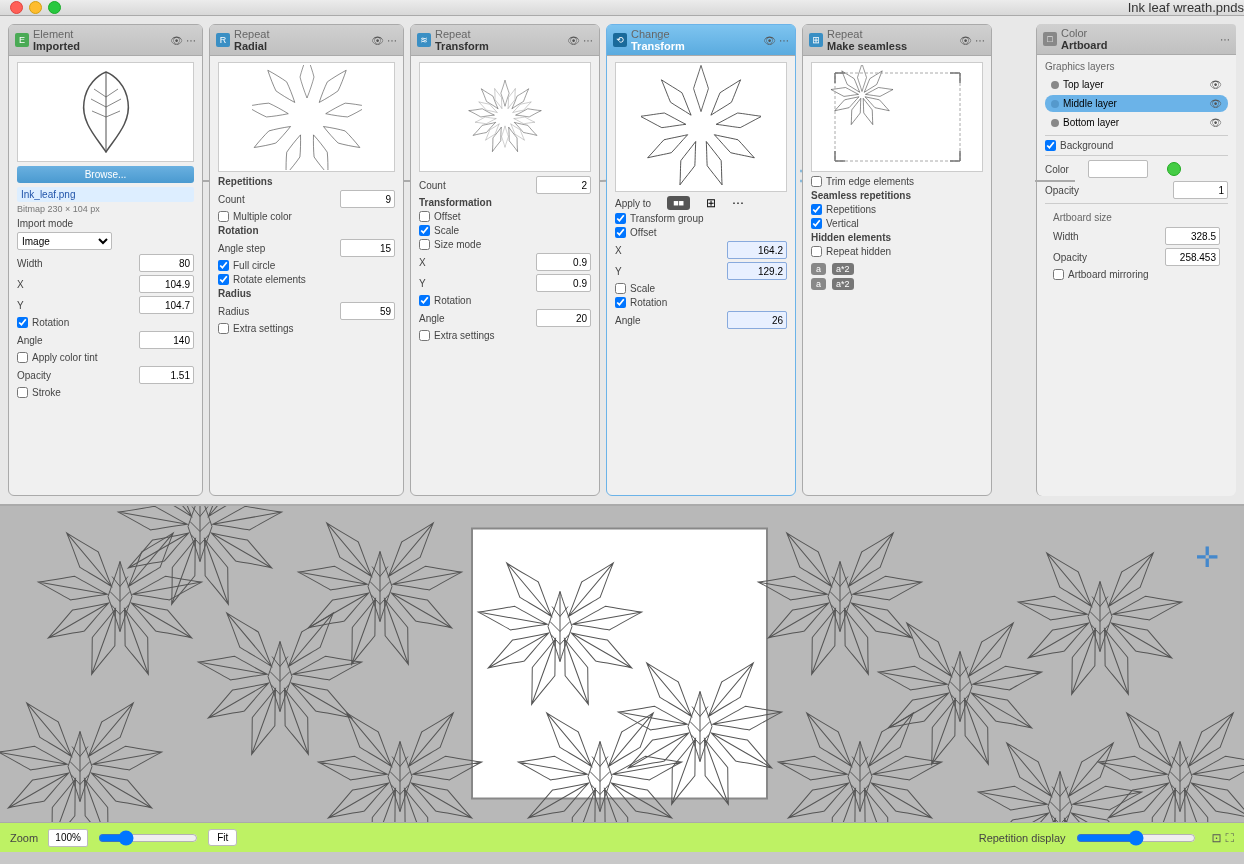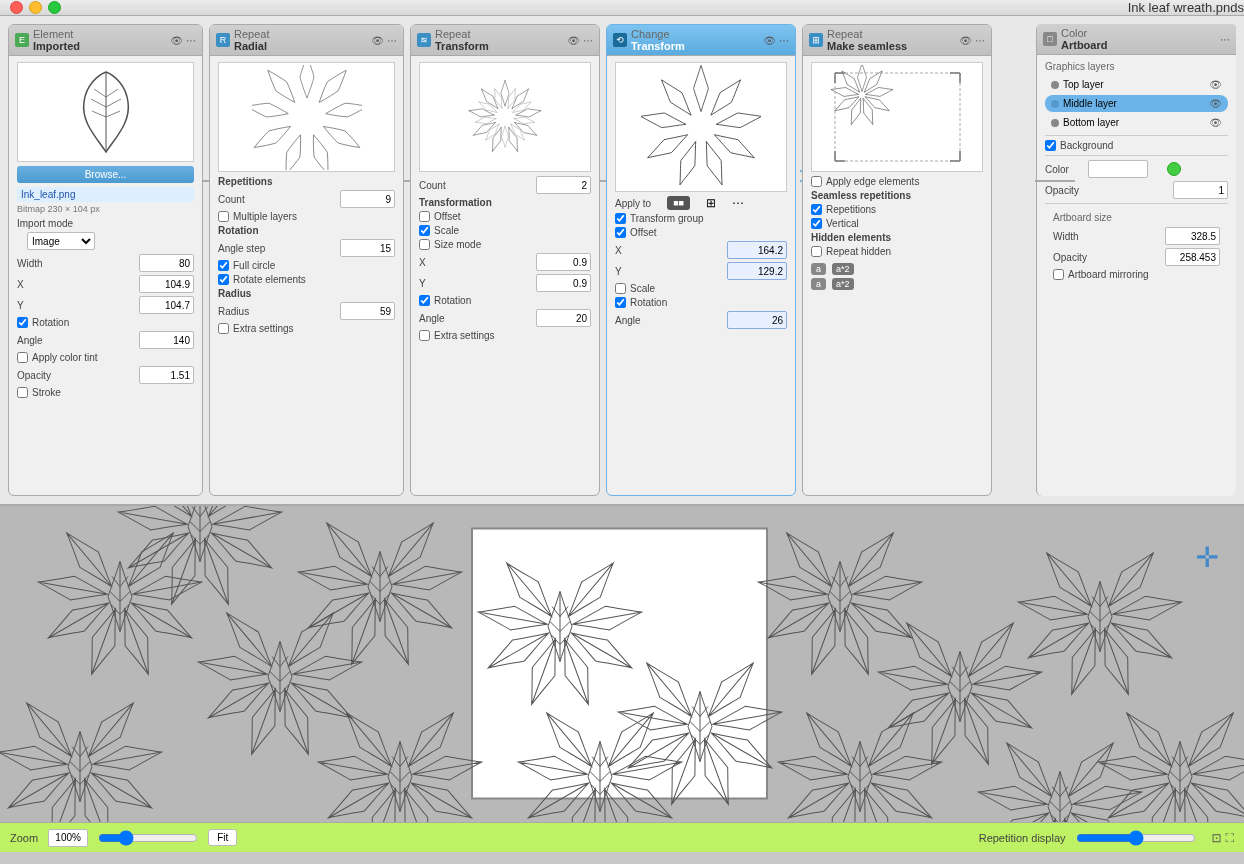--- a/index.html
+++ b/index.html
@@ -114,27 +114,26 @@
       width: 55px;
       height: 18px;
       border: 1px solid #bbb;
       border-radius: 2px;
       background: white;
       font-size: 10px;
       padding: 0 3px;
       text-align: right;
     }
     .field-select {
-      width: 68px;
+      width: 95px;
       height: 18px;
       border: 1px solid #bbb;
       border-radius: 2px;
       background: white;
       font-size: 10px;
-      margin-left: 10px;
     }
 
     .checkbox-row {
       display: flex; align-items: center; gap: 4px; margin-bottom: 3px;
     }
     .checkbox-row input { margin: 0; }
     .checkbox-row label { font-size: 10px; color: #444; }
 
     
     .radial-node { width: 195px; }
@@ -464,21 +463,21 @@
 
         <div class="field-row">
           <span class="field-label" style="font-weight:600;">Repetitions</span>
         </div>
         <div class="field-row">
           <span class="field-label">Count</span>
           <input class="field-input" type="text" value="9" style="">
         </div>
         <div class="checkbox-row">
           <input type="checkbox" id="multi-layers" style="">
-          <label for="multi-layers">Multiple layers</label>
+          <label for="multi-layers">Multiple color</label>
         </div>
         <div class="field-row">
           <span class="field-label" style="font-weight:600;">Rotation</span>
         </div>
         <div class="field-row">
           <span class="field-label">Angle step</span>
           <input class="field-input" type="text" value="15" style="">
         </div>
         <div class="checkbox-row">
           <input type="checkbox" id="full-circle" checked="" style="">
@@ -769,21 +768,21 @@
             <line x1="133" y1="8" x2="123" y2="8" stroke="#777" stroke-width="1.5"></line>
             <line x1="133" y1="8" x2="133" y2="18" stroke="#777" stroke-width="1.5"></line>
             <line x1="8" y1="96" x2="18" y2="96" stroke="#777" stroke-width="1.5"></line>
             <line x1="8" y1="96" x2="8" y2="86" stroke="#777" stroke-width="1.5"></line>
             <line x1="133" y1="96" x2="123" y2="96" stroke="#777" stroke-width="1.5"></line>
             <line x1="133" y1="96" x2="133" y2="86" stroke="#777" stroke-width="1.5"></line>
           </svg>
         </div>
         <div class="checkbox-row">
           <input type="checkbox" id="trim-edge" style="">
-          <label for="trim-edge">Apply edge elements</label>
+          <label for="trim-edge">Trim edge elements</label>
         </div>
         <div class="field-row">
           <span class="field-label" style="font-weight:600;">Seamless repetitions</span>
         </div>
         <div class="checkbox-row">
           <input type="checkbox" id="horiz" checked="" style="">
           <label for="horiz">Repetitions</label>
         </div>
         <div class="checkbox-row">
           <input type="checkbox" id="vert" checked="" style="">

